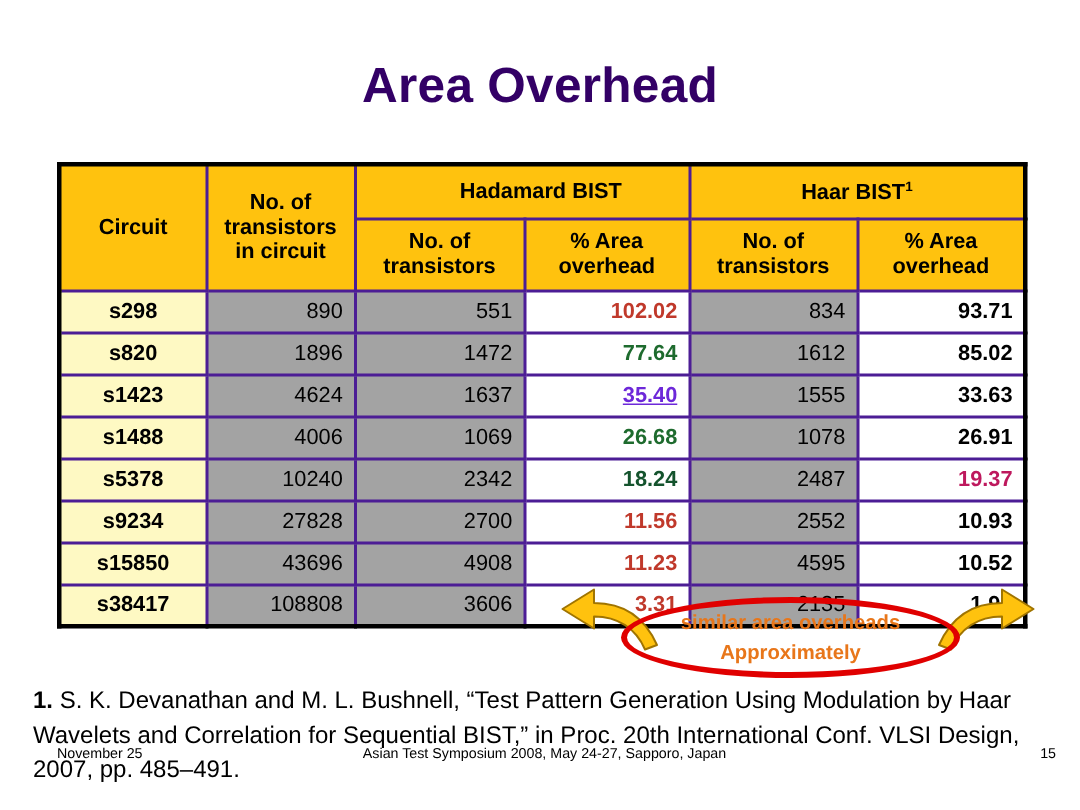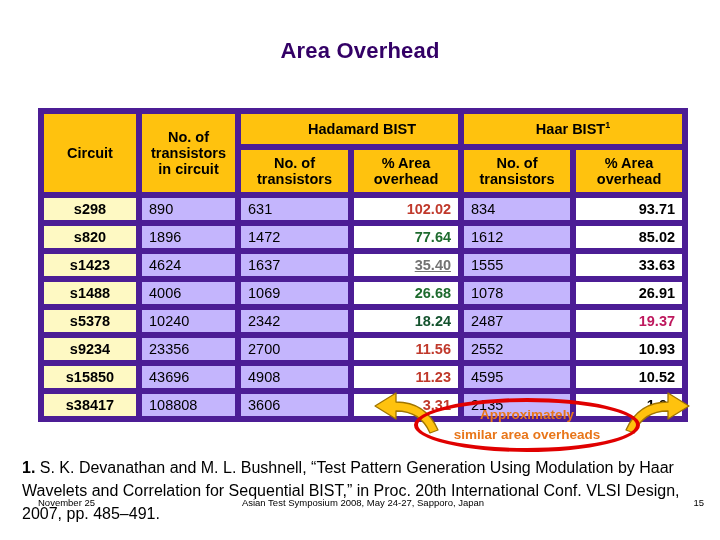--- a/index.html
+++ b/index.html
@@ -10,41 +10,41 @@
     overflow:hidden;
     position:relative;
   }
   #slide{position:absolute;inset:0;}
 
   
   .title{
     position:absolute;
     left:0; top:38px; width:720px;
     text-align:center;
-    font-size:22px;
+    font-size:33px;
     font-weight:bold;
     color:#330066;
     letter-spacing:0.2px;
     white-space:nowrap;
   }
 
   
   .table-wrap{
     position:absolute;
     left:38px; top:108px;
     width:644px;
   }
   table.grid{
     border-collapse:collapse;
     table-layout:fixed;
     width:644px;
     border:3px solid #000;
   }
   table.grid td, table.grid th{
-    border:6px solid #4c1d95;
+    border:2px solid #4c1d95;
     padding:0 7px;
     font-size:14.5px;
     height:28px;
     box-sizing:border-box;
     vertical-align:middle;
   }
   .hd{
     background:#FFC20E;
     color:#000;
     font-weight:bold;
@@ -54,22 +54,23 @@
   }
   .hd-span{ font-size:15.5px; }
   .circ{
     background:#fef9c3;
     color:#000;
     font-weight:bold;
     text-align:center;
     font-size:15px;
   }
   .num{
-    background:#c4b5fd;
-    color:#000;
+    background:#a3a3a3;
+    color:#000;
+    text-align:right;
     font-weight:normal;
     font-size:15px;
   }
   .pct{
     background:#ffffff;
     text-align:right;
     font-weight:bold;
     font-size:15px;
   }
   sup.fn{font-size:9px;vertical-align:super;font-weight:bold;}
@@ -161,38 +162,38 @@
           <th class="hd" style="height:48px;">No. of transistors</th>
           <th class="hd" style="height:48px;">% Area overhead</th>
           <th class="hd" style="height:48px;">No. of transistors</th>
           <th class="hd" style="height:48px;">% Area overhead</th>
         </tr>
       </thead>
       <tbody id="tbody">
           <tr>
             <td class="circ">s298</td>
             <td class="num">890</td>
-            <td class="num">631</td>
+            <td class="num">551</td>
             <td class="pct" style="color: rgb(192, 57, 43);">102.02</td>
             <td class="num">834</td>
             <td class="pct" style="color: rgb(0, 0, 0);">93.71</td>
           </tr>
           <tr>
             <td class="circ">s820</td>
             <td class="num">1896</td>
             <td class="num">1472</td>
             <td class="pct" style="color: rgb(30, 107, 46);">77.64</td>
             <td class="num">1612</td>
             <td class="pct" style="color: rgb(0, 0, 0);">85.02</td>
           </tr>
           <tr>
             <td class="circ">s1423</td>
             <td class="num">4624</td>
             <td class="num">1637</td>
-            <td class="pct" style="color: #737373; text-decoration: underline;">35.40</td>
+            <td class="pct" style="color: #6d28d9; text-decoration: underline;">35.40</td>
             <td class="num">1555</td>
             <td class="pct" style="color: rgb(0, 0, 0);">33.63</td>
           </tr>
           <tr>
             <td class="circ">s1488</td>
             <td class="num">4006</td>
             <td class="num">1069</td>
             <td class="pct" style="color: rgb(30, 107, 46);">26.68</td>
             <td class="num">1078</td>
             <td class="pct" style="color: rgb(0, 0, 0);">26.91</td>
@@ -200,21 +201,21 @@
           <tr>
             <td class="circ">s5378</td>
             <td class="num">10240</td>
             <td class="num">2342</td>
             <td class="pct" style="color: #14532d;">18.24</td>
             <td class="num">2487</td>
             <td class="pct" style="color: #be185d;">19.37</td>
           </tr>
           <tr>
             <td class="circ">s9234</td>
-            <td class="num">23356</td>
+            <td class="num">27828</td>
             <td class="num">2700</td>
             <td class="pct" style="color: rgb(192, 57, 43);">11.56</td>
             <td class="num">2552</td>
             <td class="pct" style="color: rgb(0, 0, 0);">10.93</td>
           </tr>
           <tr>
             <td class="circ">s15850</td>
             <td class="num">43696</td>
             <td class="num">4908</td>
             <td class="pct" style="color: rgb(192, 57, 43);">11.23</td>
@@ -235,22 +236,22 @@
 
   <div class="callout">
     <svg class="arrow-svg arrow-left" width="70" height="46" viewBox="0 0 70 46">
       <path d="M66 40 C 58 22, 44 12, 24 12 L 24 3 L 3 16 L 24 29 L 24 21 C 40 21, 52 29, 58 43 Z" fill="#FFC20E" stroke="#A07400" stroke-width="1.3" stroke-linejoin="round"></path>
     </svg>
     <svg class="arrow-svg arrow-right" width="70" height="46" viewBox="0 0 70 46">
       <path d="M4 40 C 12 22, 26 12, 46 12 L 46 3 L 67 16 L 46 29 L 46 21 C 30 21, 18 29, 12 43 Z" fill="#FFC20E" stroke="#A07400" stroke-width="1.3" stroke-linejoin="round"></path>
     </svg>
     <div class="ellipse"></div>
     <div class="ctext">
+      <div>similar area overheads</div>
       <div>Approximately</div>
-      <div>similar area overheads</div>
     </div>
   </div>
 
   <div class="footnote"><b>1.</b><span> S. K. Devanathan and M. L. Bushnell, “Test Pattern Generation Using Modulation by Haar Wavelets and Correlation for Sequential BIST,” in Proc. 20th International Conf. VLSI Design, 2007, pp. 485–491.</span></div>
 
   <div class="footer">
     <span class="f-left">November 25</span>
     <span class="f-center">Asian Test Symposium 2008, May 24-27, Sapporo, Japan</span>
     <span class="f-right">15</span>
   </div>

